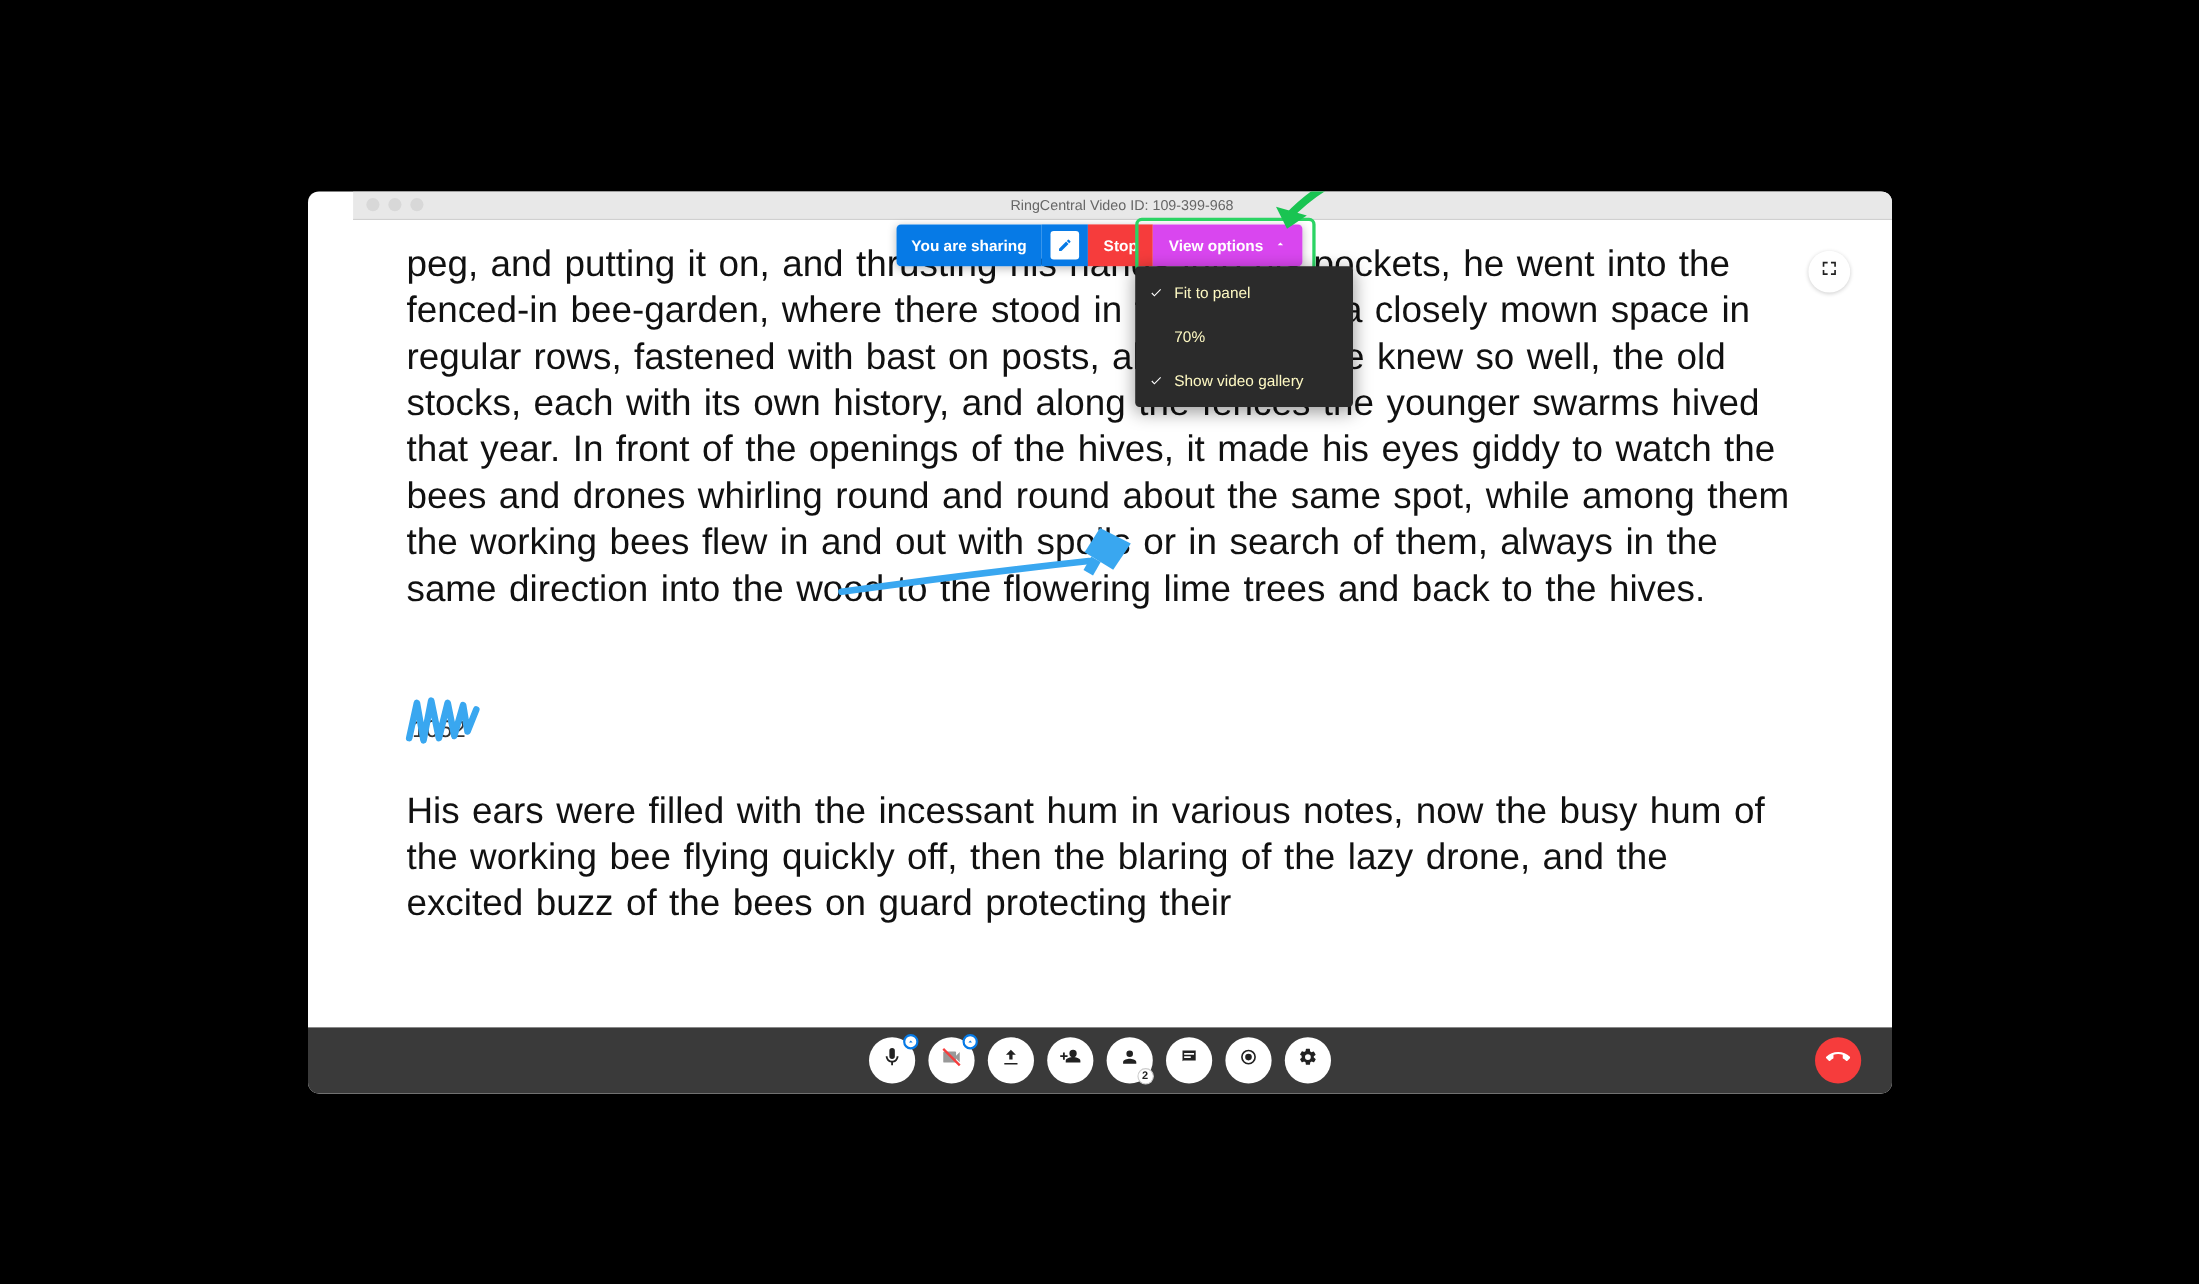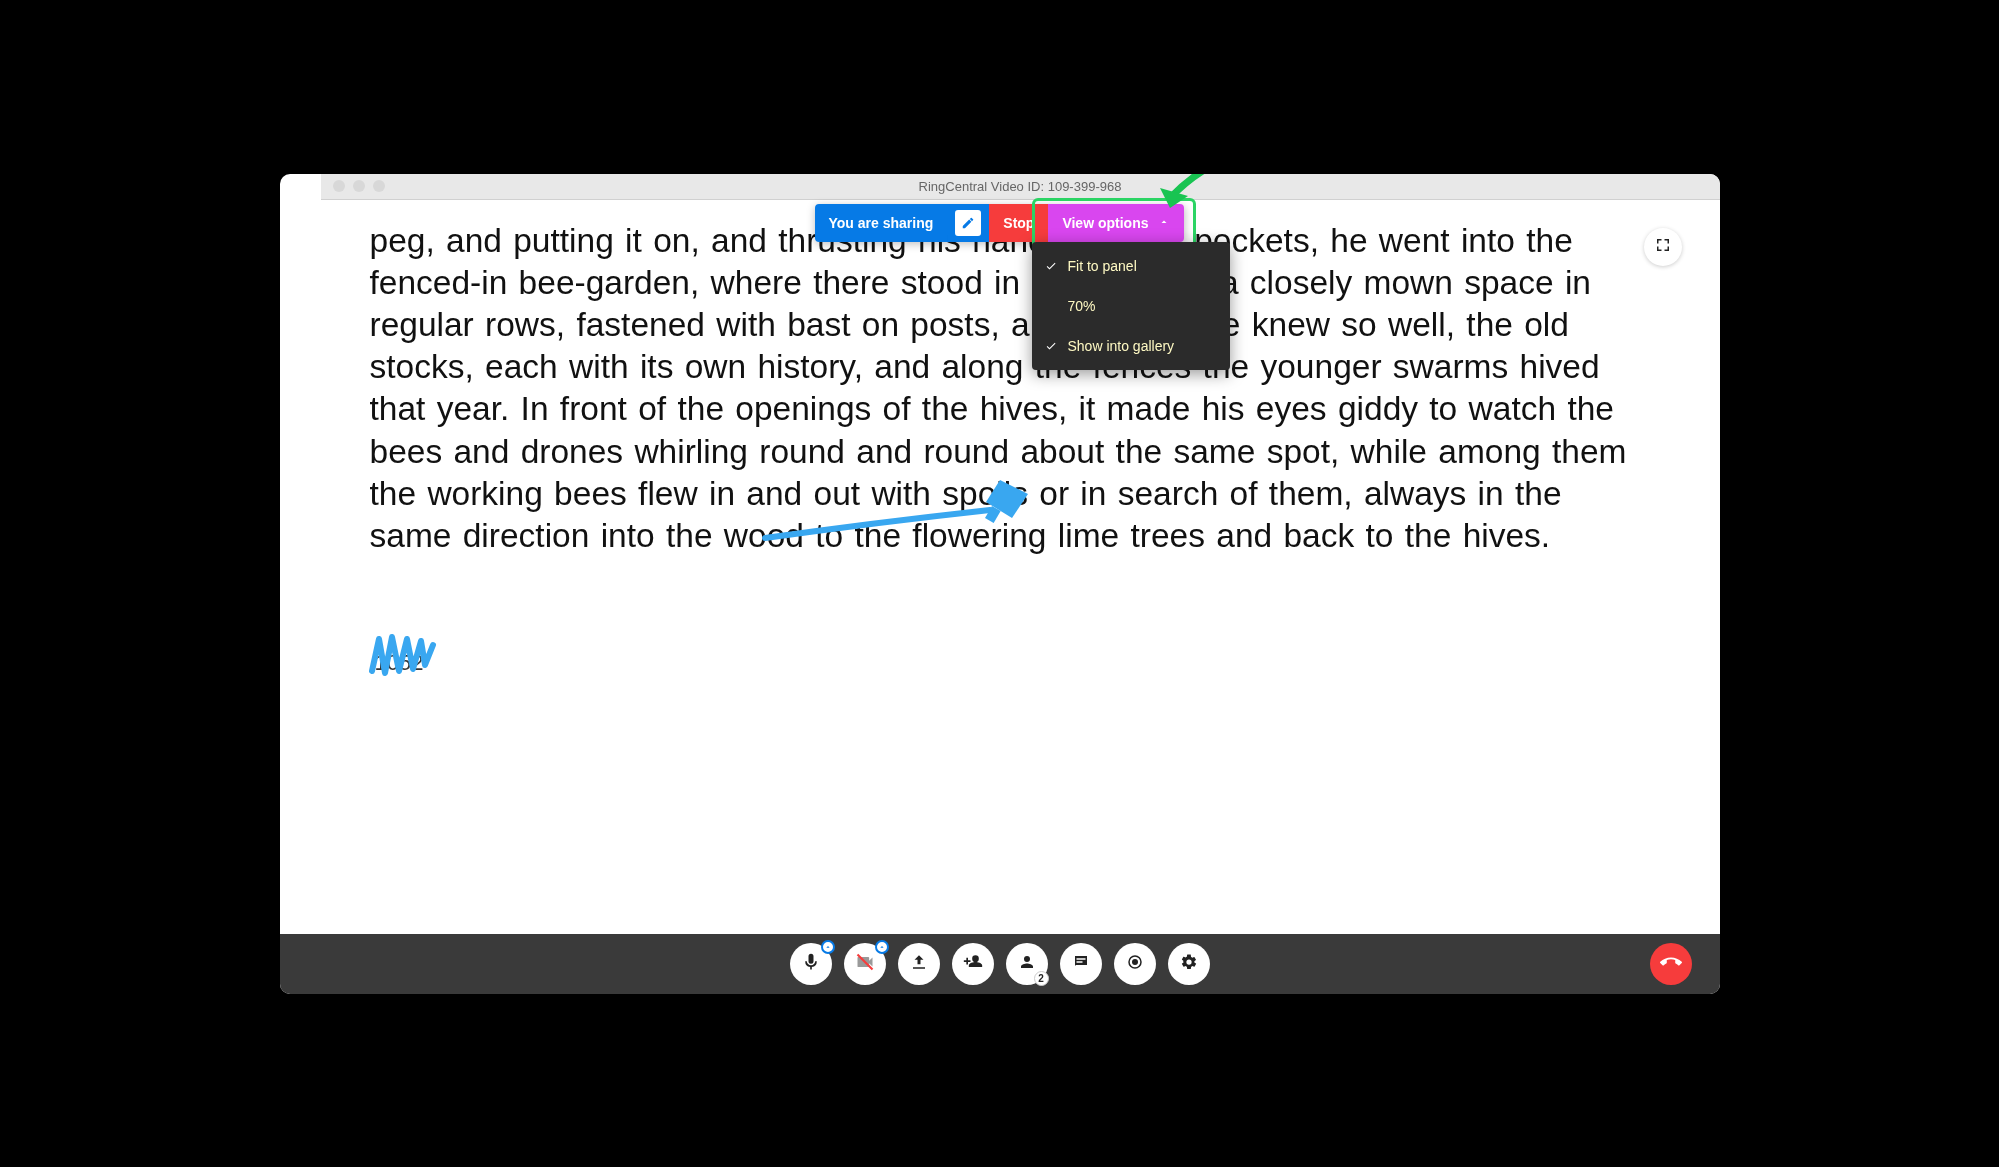--- a/index.html
+++ b/index.html
@@ -146,20 +146,21 @@
 
   <div class="content-area">
     <div class="shared-text">
       <p>peg, and putting it on, and thrusting his hands into his pockets, he went into the fenced-in bee-garden, where there stood in the midst of a closely mown space in regular rows, fastened with bast on posts, all the hives he knew so well, the old stocks, each with its own history, and along the fences the younger swarms hived that year. In front of the openings of the hives, it made his eyes giddy to watch the bees and drones whirling round and round about the same spot, while among them the working bees flew in and out with spoils or in search of them, always in the same direction into the wood to the flowering lime trees and back to the hives.</p>
       <div class="page-num">
         <span>1052</span>
         <svg class="scribble" width="80" height="50" viewBox="0 0 80 50">
           <path d="M5 40 L12 8 L18 42 L25 6 L32 40 L40 8 L46 38 L54 10 L58 34 L66 14" stroke="#39a7f0" stroke-width="6" fill="none" stroke-linecap="round" stroke-linejoin="round"></path>
         </svg>
       </div>
+      <p>His ears were filled with the incessant hum in various notes, now the busy hum of the working bee flying quickly off, then the blaring of the lazy drone, and the excited buzz of the bees on guard protecting their</p>
     </div>
 
     <svg class="annotation-stroke" style="left:480px;top:280px" width="310" height="70" viewBox="0 0 310 70">
       <path d="M5 58 Q 120 42 230 30" stroke="#39a7f0" stroke-width="6" fill="none" stroke-linecap="round"></path>
       <path d="M240 0 L268 14 L252 38 L226 22 Z" fill="#39a7f0"></path>
       <rect x="232" y="26" width="10" height="14" fill="#39a7f0" transform="rotate(30 232 26)"></rect>
     </svg>
   </div>
 
   <div class="topbar">
@@ -201,21 +202,21 @@
     <div class="dd-item">
       <span class="dd-check"></span>
       <span>70%</span>
     </div>
     <div class="dd-item">
       <span class="dd-check">
         <svg width="12" height="12" viewBox="0 0 24 24">
             <path fill="#fff" d="M9 16.17l-4.17-4.17L3.41 13.41 9 19l12-12-1.41-1.41z"></path>
           </svg>
       </span>
-      <span>Show into gallery</span>
+      <span>Show video gallery</span>
     </div>
   </div>
 
   <div class="fullscreen-btn">
     <span>
       <svg width="18" height="18" viewBox="0 0 24 24">
           <path fill="#222" d="M4 4h6v2H6v4H4V4zm10 0h6v6h-2V6h-4V4zM4 14h2v4h4v2H4v-6zm14 0h2v6h-6v-2h4v-4z"></path>
         </svg>
     </span>
   </div>

